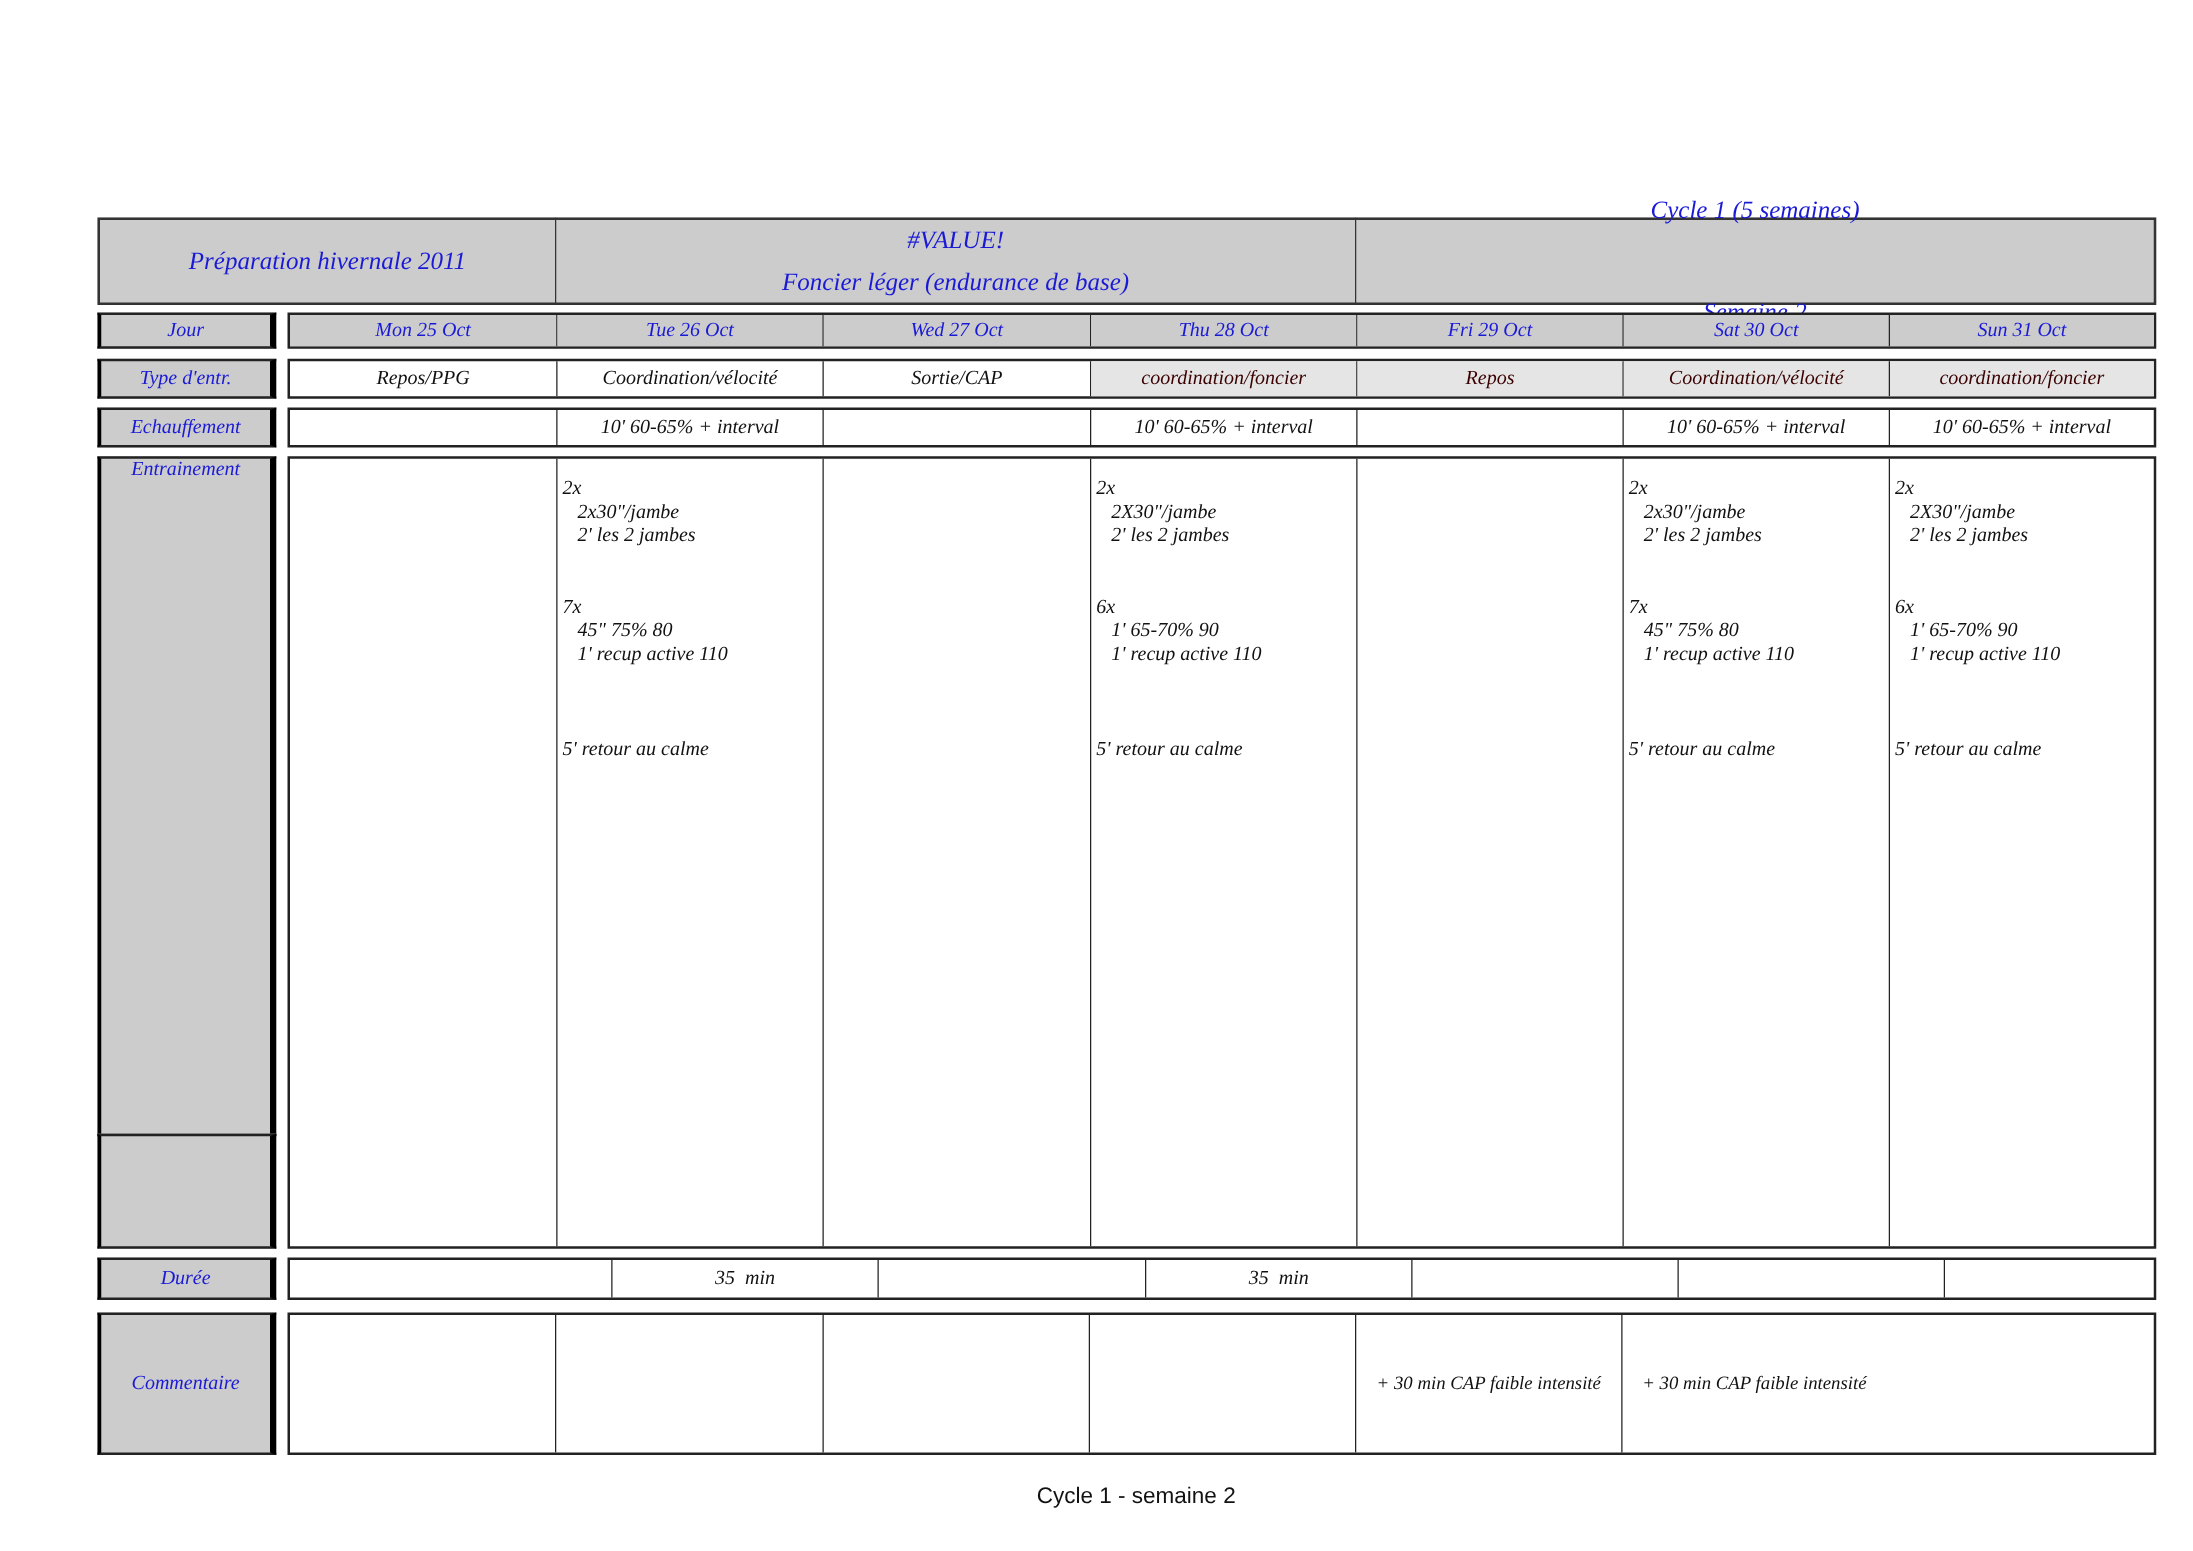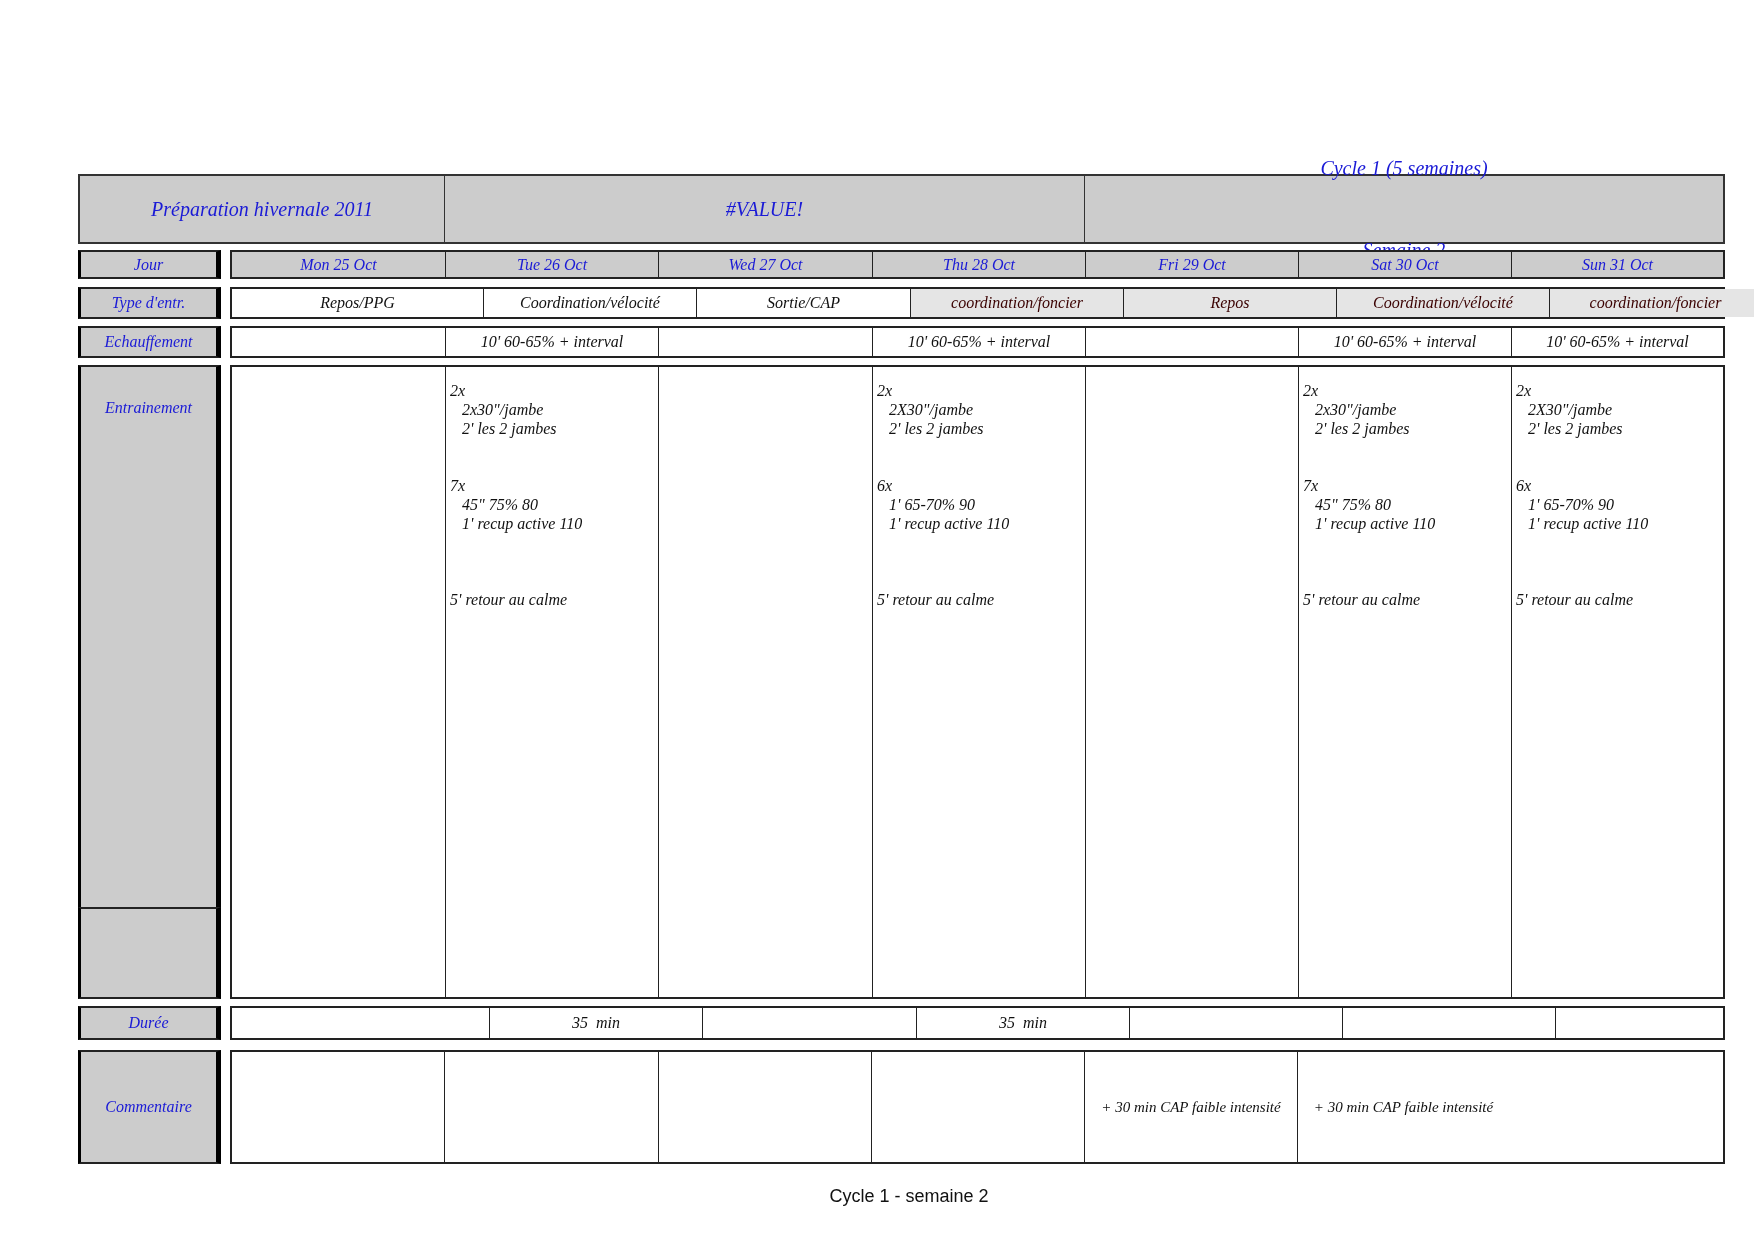--- a/index.html
+++ b/index.html
@@ -24,36 +24,37 @@
   .foot { font-family:"Liberation Sans", sans-serif; font-size:18px; color:#111; }
 </style>
 </head>
 <body>
 
 <div class="abs hdr" style="left:78px;top:174px;width:367px;height:70px;border-right-width:1px;">
   <span>Préparation hivernale 2011</span>
 </div>
 <div class="abs hdr" style="left:444px;top:174px;width:641px;height:70px;border-left-width:1px;border-right-width:1px;">
   <span>#VALUE!</span>
+  <span>Foncier léger (endurance de base)</span>
 </div>
 <div class="abs hdr" style="left:1084px;top:174px;width:641px;height:70px;border-left-width:1px;gap:48px;">
   <span>Cycle 1 (5 semaines)</span>
   <span>Semaine 2</span>
 </div>
 
 <div class="abs lbl" style="left:78px;top:250px;width:143px;height:29px;">
     <span>Jour</span>
   </div>
 <div class="abs lbl" style="left:78px;top:287px;width:143px;height:32px;">
     <span>Type d'entr.</span>
   </div>
 <div class="abs lbl" style="left:78px;top:326px;width:143px;height:32px;">
     <span>Echauffement</span>
   </div>
-<div class="abs lbl" style="left:78px;top:365px;width:143px;height:544px;align-items:flex-start;padding-top:32px;">
+<div class="abs lbl" style="left:78px;top:365px;width:143px;height:544px;align-items:flex-start;">
     <span>Entrainement</span>
   </div>
 <div class="abs lbl" style="left:78px;top:907px;width:143px;height:92px;border-top-width:2px;"></div>
 <div class="abs lbl" style="left:78px;top:1006px;width:143px;height:34px;">
     <span>Durée</span>
   </div>
 <div class="abs lbl" style="left:78px;top:1050px;width:143px;height:114px;">
     <span>Commentaire</span>
   </div>
 
@@ -61,21 +62,21 @@
   <div class="cell grey" style="width:214px">Mon 25 Oct</div>
   <div class="cell grey" style="width:213px">Tue 26 Oct</div>
   <div class="cell grey" style="width:214px">Wed 27 Oct</div>
   <div class="cell grey" style="width:213px">Thu 28 Oct</div>
   <div class="cell grey" style="width:213px">Fri 29 Oct</div>
   <div class="cell grey" style="width:213px">Sat 30 Oct</div>
   <div class="cell grey" style="width:211px">Sun 31 Oct</div>
 </div>
 
 <div class="abs rowbox" style="left:230px;top:287px;width:1495px;height:32px;">
-  <div class="cell" style="width:252px">Repos/PPG</div>
+  <div class="cell" style="width:214px">Repos/PPG</div>
   <div class="cell" style="width:213px">Coordination/vélocité</div>
   <div class="cell" style="width:214px">Sortie/CAP</div>
   <div class="cell red" style="width:213px">coordination/foncier</div>
   <div class="cell red" style="width:213px">Repos</div>
   <div class="cell red" style="width:213px">Coordination/vélocité</div>
   <div class="cell red" style="width:211px">coordination/foncier</div>
 </div>
 
 <div class="abs rowbox" style="left:230px;top:326px;width:1495px;height:32px;">
   <div class="cell" style="width:214px"></div>

